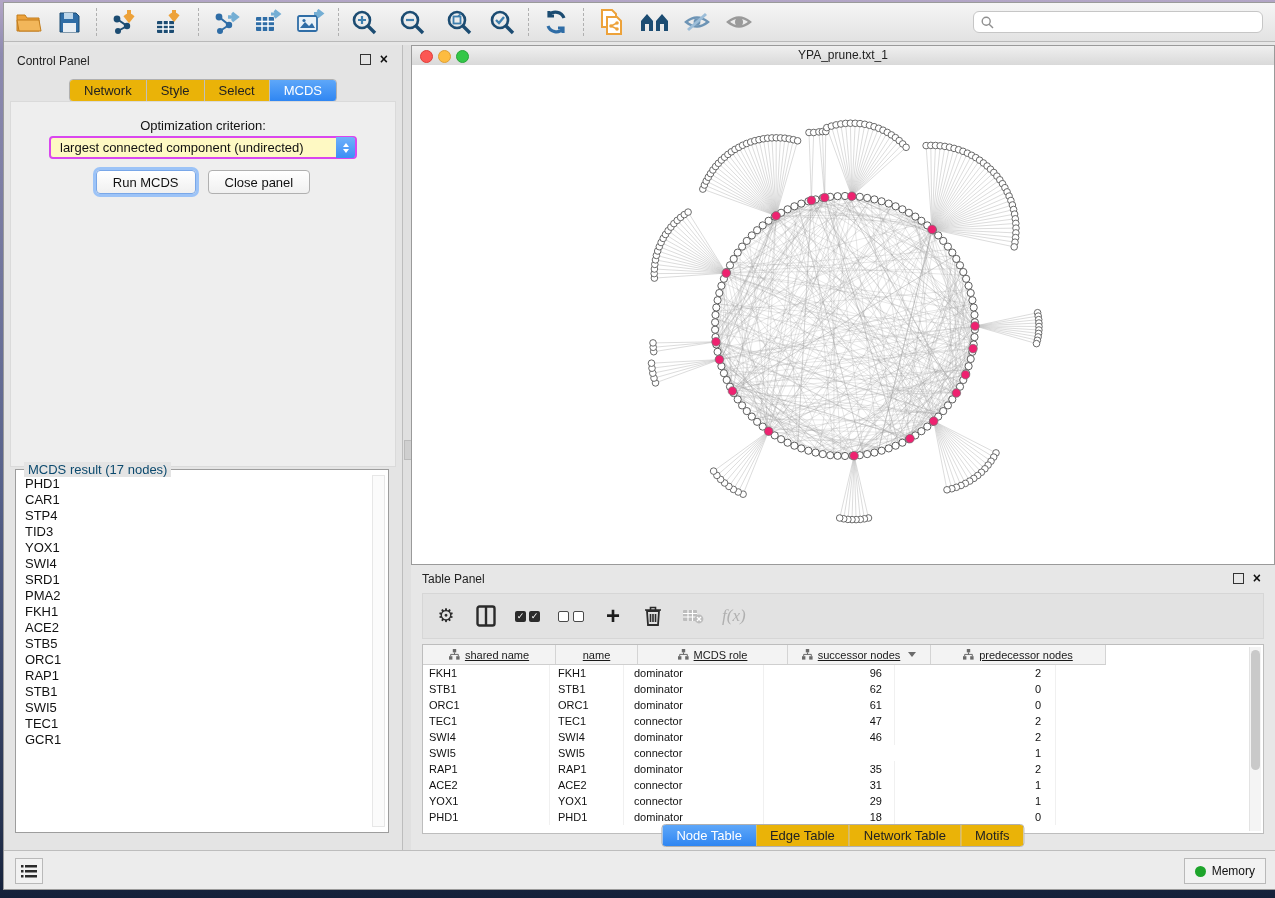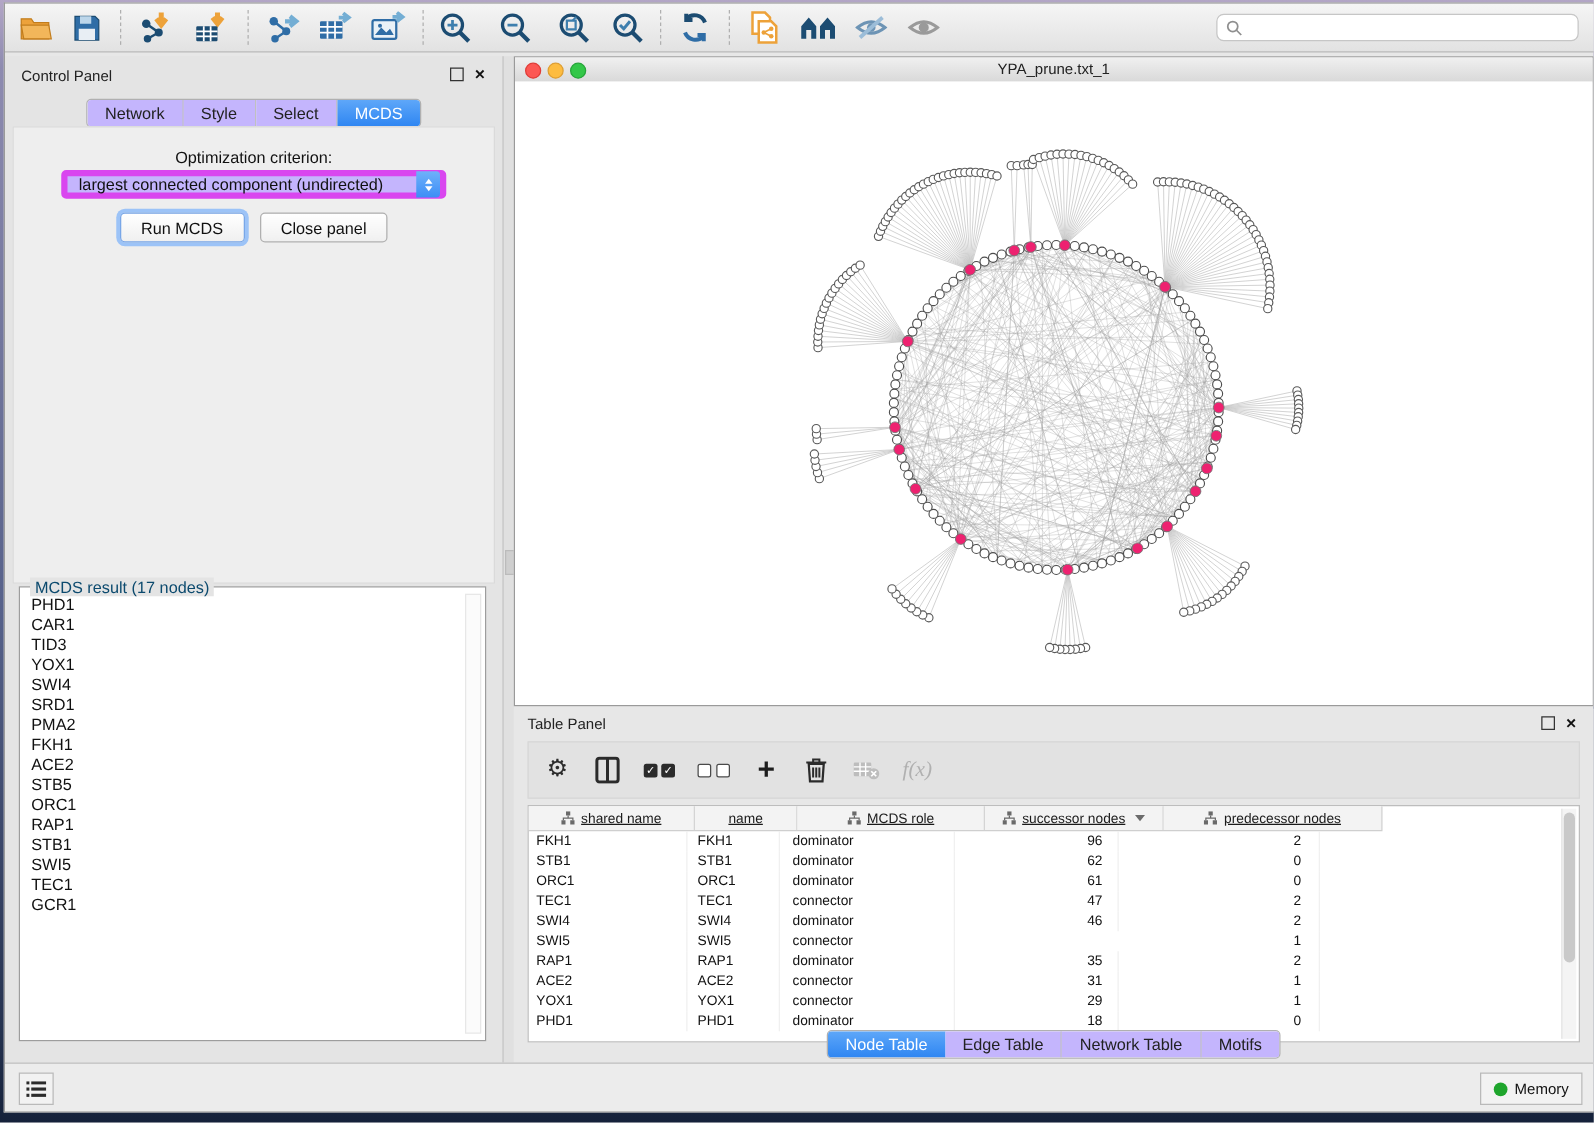--- a/index.html
+++ b/index.html
@@ -27,28 +27,28 @@
   }
   .searchbox input{border:none;outline:none;flex:1;font-size:12px;background:transparent;margin-left:5px;font-family:inherit;}
   
   .cpanel{position:absolute;left:0px;top:42px;width:399px;bottom:38px;background:#e4e4e4;border-right:1px solid #bdbdbd;box-sizing:border-box;}
   .paneltitle{font-size:12px;color:#222;}
   .cp-title{position:absolute;left:13px;top:9px;}
   .winbtns{position:absolute;top:9px;display:flex;gap:9px;align-items:center;}
   .floatbox{width:9px;height:9px;border:1.5px solid #333;display:inline-block;}
   .closex{font-size:14px;font-weight:bold;color:#111;line-height:9px;}
   .segtabs{position:absolute;display:flex;height:21px;border:1px solid #b0b0b0;border-radius:4px;overflow:hidden;background:#fff;}
-  .segtab{display:flex;align-items:center;justify-content:center;font-size:13px;color:#222;background:#c4b5fd;
+  .segtab{display:flex;align-items:center;justify-content:center;font-size:13px;color:#222;background:#eab308;
     border-right:1px solid #c0c0c0;padding:0 14px;cursor:default;}
   .segtab:last-child{border-right:none;}
   .segtab.active{background:linear-gradient(180deg,#5ea7f9,#2f86f2);color:#fff;border-right:none;}
   .cp-tabs{left:50%;transform:translateX(-50%);top:34px;}
   .cp-content{position:absolute;left:6px;right:6px;top:56px;height:364px;background:#eeeeee;border:1px solid #dadada;}
   .opt-label{position:absolute;top:16px;left:0;right:0;text-align:center;font-size:13px;color:#111;}
-  .dropdown{position:absolute;left:38px;right:38px;top:34px;height:23px;background:#c4b5fd;border:5px solid #d946ef;border-radius:4px;
+  .dropdown{position:absolute;left:38px;right:38px;top:34px;height:23px;background:#fef9c3;border:2px solid #d946ef;border-radius:4px;
     display:flex;align-items:center;box-sizing:border-box;}
   .dropdown .dd-text{flex:1;font-size:13px;padding-left:9px;color:#111;white-space:nowrap;}
   .dd-step{width:19px;height:21px;border-radius:0 3px 3px 0;background:linear-gradient(180deg,#6fb1fa,#3c8ef6);
     display:flex;flex-direction:column;align-items:center;justify-content:center;gap:2px;}
   .dd-step i{width:0;height:0;border-left:3.5px solid transparent;border-right:3.5px solid transparent;display:block;}
   .dd-up{border-bottom:4px solid #fff;}
   .dd-down{border-top:4px solid #fff;}
   .btnrow{position:absolute;top:68px;left:0;right:0;display:flex;justify-content:center;gap:12px;}
   .pushbtn{height:22px;padding:0 16px;background:linear-gradient(180deg,#ffffff,#f0f0f0);
     border:1px solid #b0b0b0;border-radius:4px;font-size:13px;color:#111;display:flex;align-items:center;}
@@ -277,20 +277,21 @@
         <div class="pushbtn focusring">Run MCDS</div>
         <div class="pushbtn">Close panel</div>
       </div>
     </div>
 
     <div class="mcds-box">
       <span class="mcds-legend">MCDS result (17 nodes)</span>
       <ul class="mcds-list" id="mcds-list">
           <li>PHD1</li>
           <li>CAR1</li>
+          <li>STP4</li>
           <li>TID3</li>
           <li>YOX1</li>
           <li>SWI4</li>
           <li>SRD1</li>
           <li>PMA2</li>
           <li>FKH1</li>
           <li>ACE2</li>
           <li>STB5</li>
           <li>ORC1</li>
           <li>RAP1</li>

